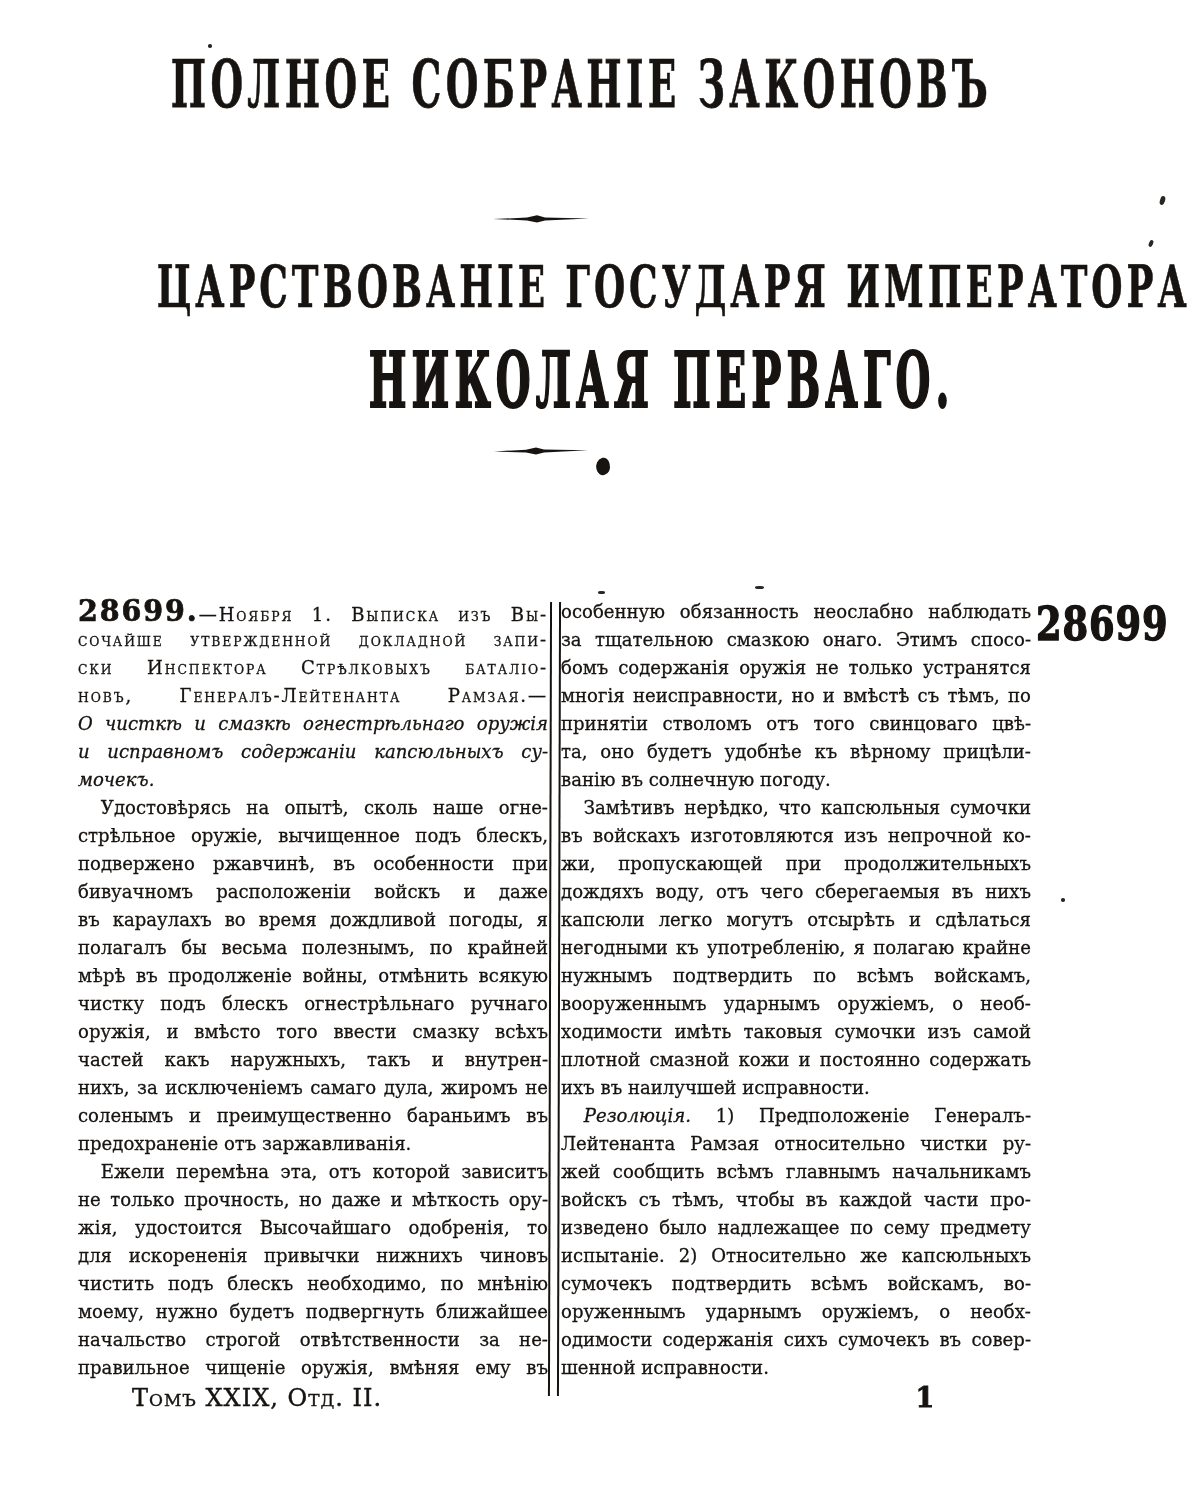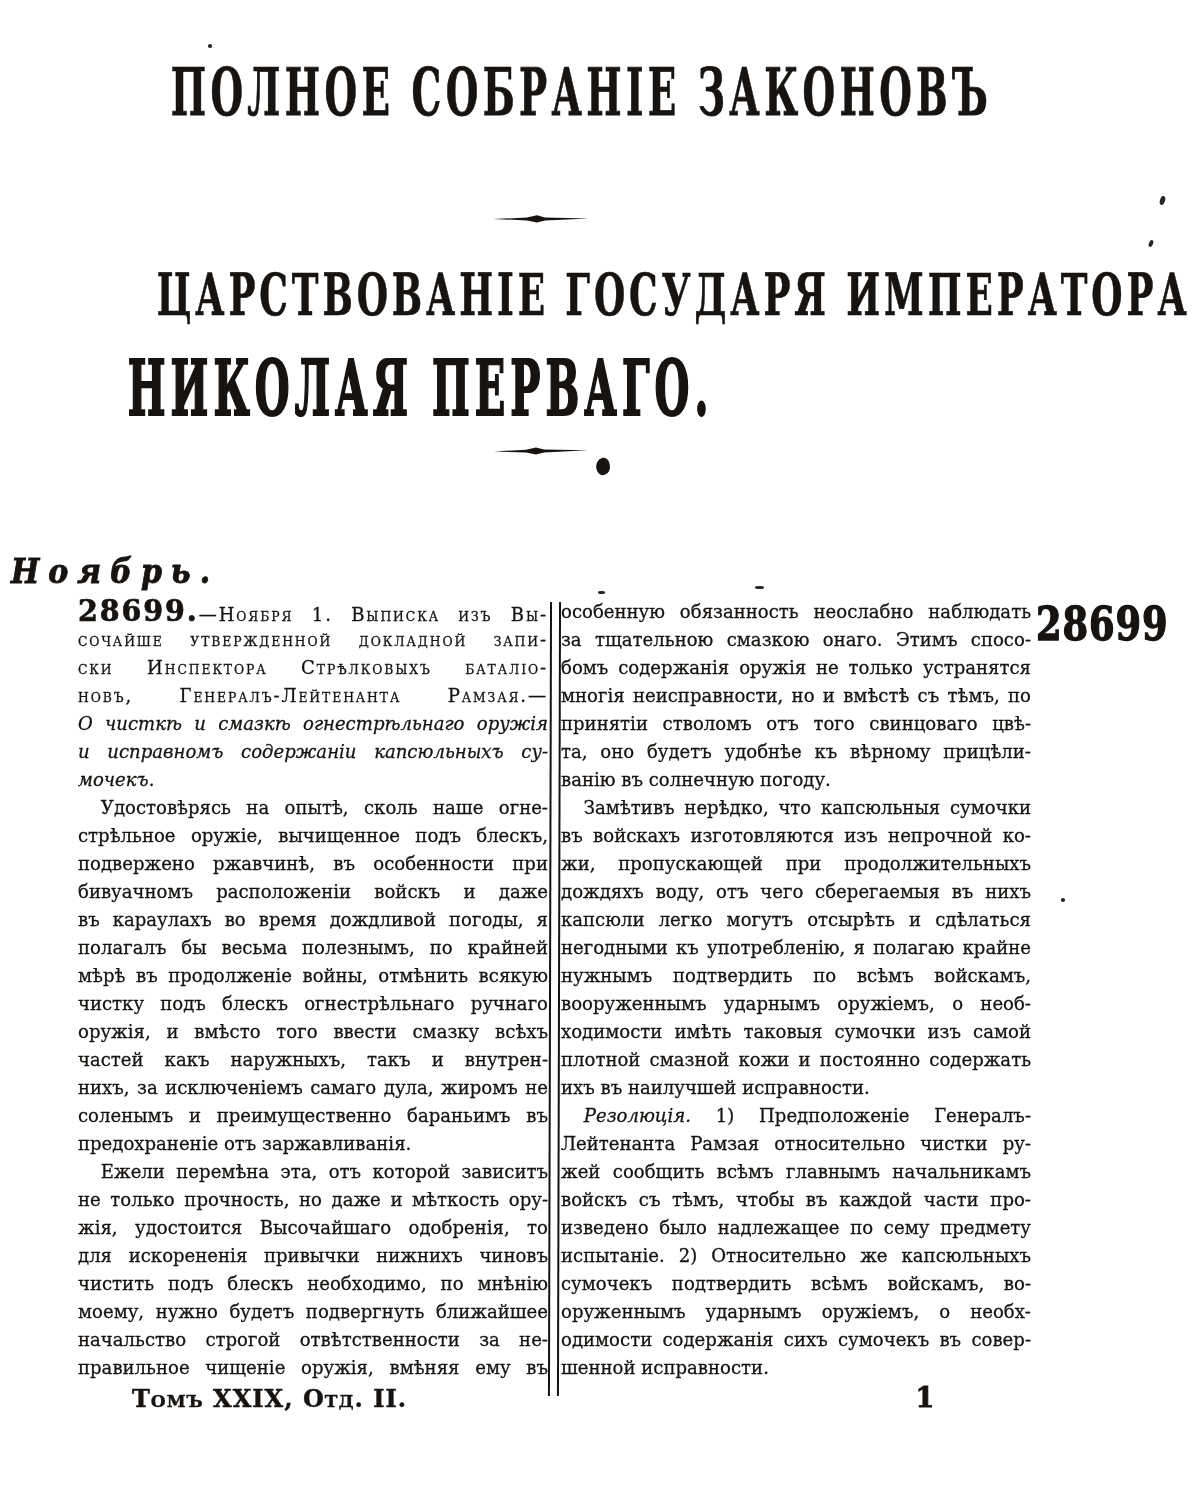--- a/index.html
+++ b/index.html
@@ -7,21 +7,21 @@
     width:1200px; height:1507px;
     background:#ffffff;
     font-family:"DejaVu Serif", serif;
     color:#161310;
     position:relative;
     overflow:hidden;
   }
 
   
   .masthead { position:absolute; left:11px; top:0; width:1060px; height:600px; }
-  .hline { position:absolute; left:0; right:0; text-align:left; white-space:nowrap;margin-top:8px; }
+  .hline { position:absolute; left:0; right:0; text-align:right; white-space:nowrap; }
   .hscale { display:inline-block; font-weight:bold; white-space:nowrap; }
   .t1 { top:46px; }
   .s1 { font-size:52px; letter-spacing:6px; transform:scale(0.72,1.25); transform-origin:center top; -webkit-text-stroke:0.6px #161310; }
   .t2 { top:122px; }
   .s2 { font-size:56px; letter-spacing:6px; transform:scale(0.70,1.30); transform-origin:center top; -webkit-text-stroke:1.6px #161310; }
   .t3 { top:252px; }
   .s3 { font-size:46px; letter-spacing:5px; transform:scale(0.78,1.27); transform-origin:center top; -webkit-text-stroke:0.5px #161310; }
   .t4 { top:334px; }
   .s4 { font-size:56px; letter-spacing:7px; transform:scale(0.715,1.37); transform-origin:center top; -webkit-text-stroke:1.6px #161310; }
   .tyear { top:476px; }
@@ -47,21 +47,21 @@
   .sc   { font-variant:small-caps; letter-spacing:2px; }
   .num  { font-weight:bold; font-size:30px; letter-spacing:2px; -webkit-text-stroke:0.7px #161310; }
 
   .col-rule { position:absolute; left:549px; top:602px; height:794px; width:7px;
     border-left:2px solid #161310; border-right:2px solid #161310; transform:rotate(0.15deg); }
 
   .margin-num { position:absolute; left:1036px; top:596px; font-size:40px; font-weight:bold;
     letter-spacing:1px; transform:scale(0.92,1.15); transform-origin:left top; -webkit-text-stroke:1.2px #161310; }
 
   
-  .footer-vol { position:absolute; left:132px; top:1384px; font-size:24px; font-weight:bold;
+  .footer-vol { position:absolute; left:132px; top:1384px; font-size:24px; font-weight:normal;
     font-variant:small-caps; letter-spacing:1px;text-align:right; -webkit-text-stroke:0.4px #161310; }
   .footer-page { position:absolute; left:905px; top:1382px; width:40px; text-align:center;
     font-size:27px; font-weight:bold; -webkit-text-stroke:0.8px #161310; }
 </style>
 </head>
 <body style="color: rgb(22, 19, 16); background: rgb(255, 255, 255);">
 
 <div class="masthead">
   <div class="hline t1"><span class="hscale s1">ПОЛНОЕ СОБРАНІЕ ЗАКОНОВЪ</span></div>
 
@@ -73,21 +73,20 @@
 
   <div class="hline t3"><span class="hscale s3">ЦАРСТВОВАНІЕ ГОСУДАРЯ ИМПЕРАТОРА</span></div>
   <div class="hline t4"><span class="hscale s4">НИКОЛАЯ ПЕРВАГО.</span></div>
 
   <div class="rule-row r2">
     <svg width="94" height="12" viewBox="0 0 94 12">
         <path d="M0 6.4 L32 4.8 L42 2.4 L50 4.6 L94 5.2 L50 7.6 L42 9.6 L32 7.6 Z" fill="#161310"></path>
       </svg>
   </div>
 
-  <div class="hline tmonth"><span class="hscale smonth">Ноябрь.</span></div>
 </div>
 
 <div class="ink-blot"></div>
 
 <div class="col col-left" id="col-left">
     <div class="line just"><span class="num">28699.</span><span class="sc">—Ноября 1. Выписка изъ Вы-</span></div>
     <div class="line sc just"><span>сочайше утвержденной докладной запи-</span></div>
     <div class="line sc just"><span>ски Инспектора Стрѣлковыхъ баталіо-</span></div>
     <div class="line sc just"><span>новъ, Генералъ-Лейтенанта Рамзая.—</span></div>
     <div class="line i just"><span>О чисткѣ и смазкѣ огнестрѣльнаго оружія</span></div>

